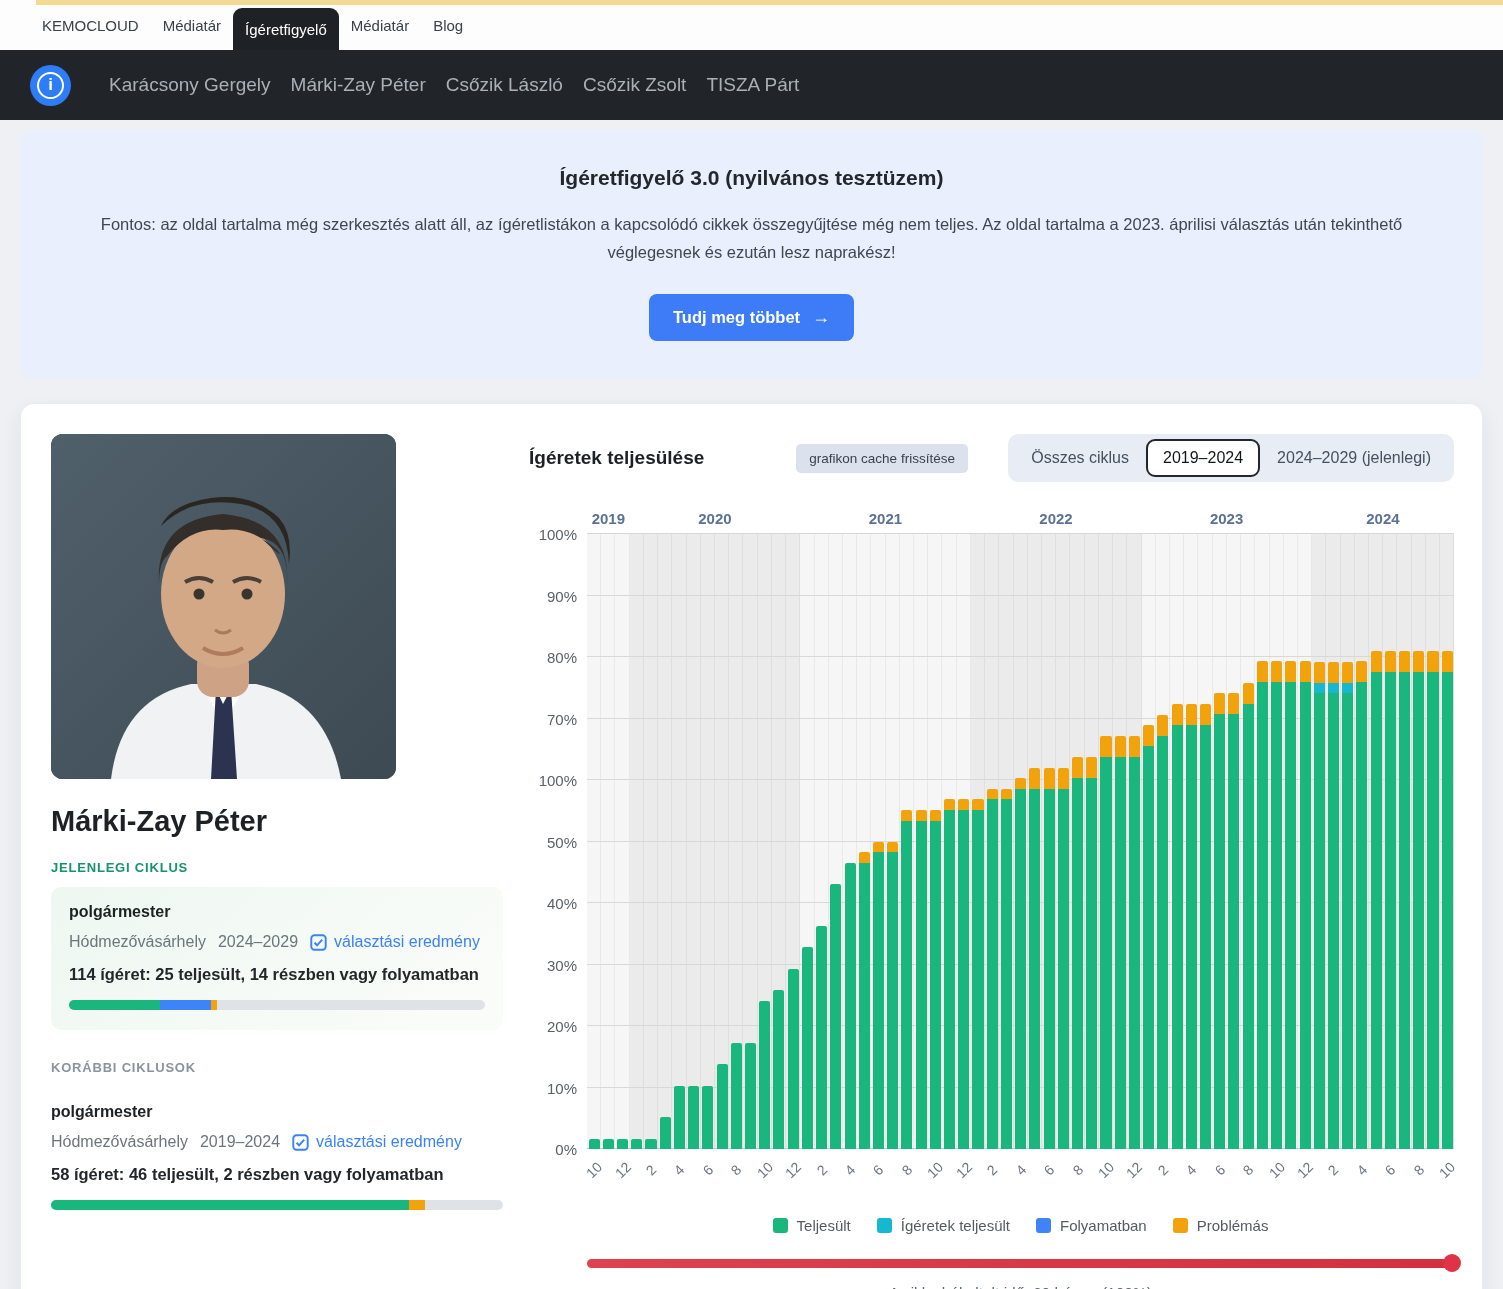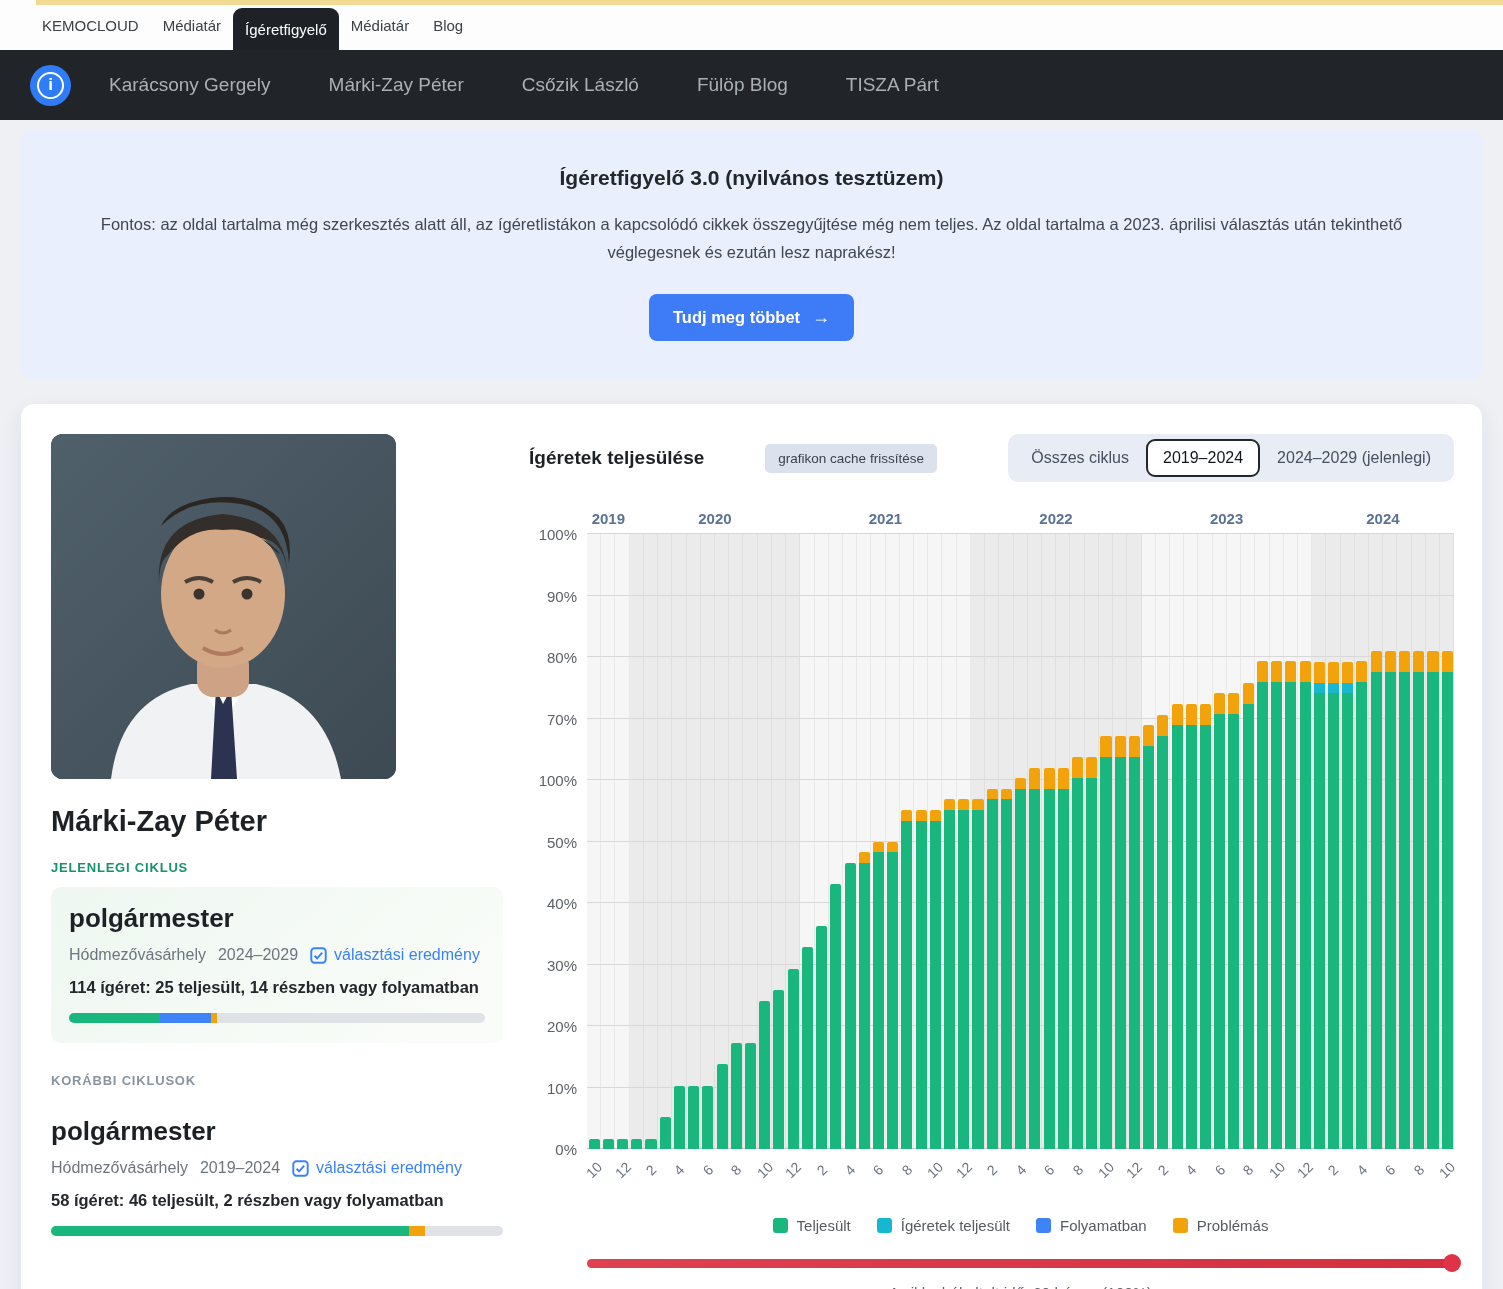--- a/index.html
+++ b/index.html
@@ -35,31 +35,31 @@
     display:grid; grid-template-columns:452px 1fr; gap:26px; box-shadow:0 8px 22px rgba(30,40,60,.07); }
   
   .photo { width:345px; height:345px; border-radius:12px; overflow:hidden; background:#47555f; }
   .person-name { font-size:29px; font-weight:bold; color:#1d2125; margin:26px 0 22px; }
   .cycle-label { font-size:13px; font-weight:bold; letter-spacing:.8px; }
   .cycle-label.current { color:#17936b; }
   .cycle-label.previous { color:#8a94a0; margin-top:30px; }
   .cycle-box { border-radius:10px; margin-top:12px; padding:16px 18px 20px; }
   .cycle-box.tinted { background:linear-gradient(140deg,#eef7f1 0%,#f9fcf8 85%); }
   .cycle-box.plain { padding:16px 0 4px; }
-  .role { font-size:26px; font-weight:bold; color:#1d2125; }
+  .role { font-size:16px; font-weight:bold; color:#1d2125; }
   .meta { display:flex; align-items:center; gap:12px; margin:12px 0 14px; font-size:16px; color:#6c757d; white-space:nowrap; }
   .vlink { display:inline-flex; align-items:center; gap:7px; color:#3b82f6; text-decoration:none; }
   .summary { font-size:16.5px; font-weight:bold; color:#23272b; margin:4px 0 16px; }
   .pbar { height:10px; border-radius:6px; background:#dfe3e8; display:flex; overflow:hidden; width:100%; }
   .pseg { height:100%; }
   
   .chart-col { display:flex; flex-direction:column; min-width:0; }
   .chart-head { display:flex; align-items:center; }
   .chart-title { font-size:19px; font-weight:bold; color:#1d2125; }
-  .cache-chip { margin-left:61px; background:#dbe2ee; color:#3c424a; font-size:13.5px; padding:7px 13px; border-radius:5px; cursor:pointer; white-space:nowrap; }
+  .cache-chip { margin-left:92px; background:#dbe2ee; color:#3c424a; font-size:13.5px; padding:7px 13px; border-radius:5px; cursor:pointer; white-space:nowrap; }
   .toggles { margin-left:auto; background:#e8edf5; border-radius:10px; padding:5px 6px; display:flex; align-items:center; }
   .toggle { padding:8px 15px; font-size:16px; color:#46505e; cursor:pointer; border-radius:9px; border:2px solid transparent; white-space:nowrap; }
   .toggle.active { background:#fff; border-color:#23272b; color:#131619; }
   .plot-outer { position:relative; margin-top:52px; margin-left:58px; }
   .plot { position:relative; height:615px; }
   .cells { position:absolute; inset:0; display:flex; }
   .cell { flex:1; border-right:1px solid rgba(0,0,0,.05); }
   .cell.y-odd { background:#f6f6f6; }
   .cell.y-even { background:#ebebeb; }
   .hline { position:absolute; left:0; right:0; height:1px; background:#d8d8d8; z-index:2; }
@@ -94,25 +94,25 @@
       <div class="titem active">Ígéretfigyelő</div>
       <div class="titem">Médiatár</div>
       <div class="titem">Blog</div>
     </nav>
 </header>
 
 <nav class="subnav">
   <div class="info-badge">
     <div class="info-ring">i</div>
   </div>
-  <span style="display:flex;gap:58px;">
+  <span style="display:flex;gap:20px;">
       <a href="#" class="subnav-link">Karácsony Gergely</a>
       <a href="#" class="subnav-link">Márki-Zay Péter</a>
       <a href="#" class="subnav-link">Csőzik László</a>
-      <a href="#" class="subnav-link">Fülöp Blog</a>
+      <a href="#" class="subnav-link">Csőzik Zsolt</a>
       <a href="#" class="subnav-link">TISZA Párt</a>
     </span>
 </nav>
 
 <section class="hero">
   <div class="hero-title">Ígéretfigyelő 3.0 (nyilvános tesztüzem)</div>
   <p class="hero-body">Fontos: az oldal tartalma még szerkesztés alatt áll, az ígéretlistákon a kapcsolódó cikkek összegyűjtése még nem teljes. Az oldal tartalma a 2023. áprilisi választás után tekinthető véglegesnek és ezután lesz naprakész!</p>
   <button class="cta">
     <span>Tudj meg többet</span>
     <span class="arr">→</span>

